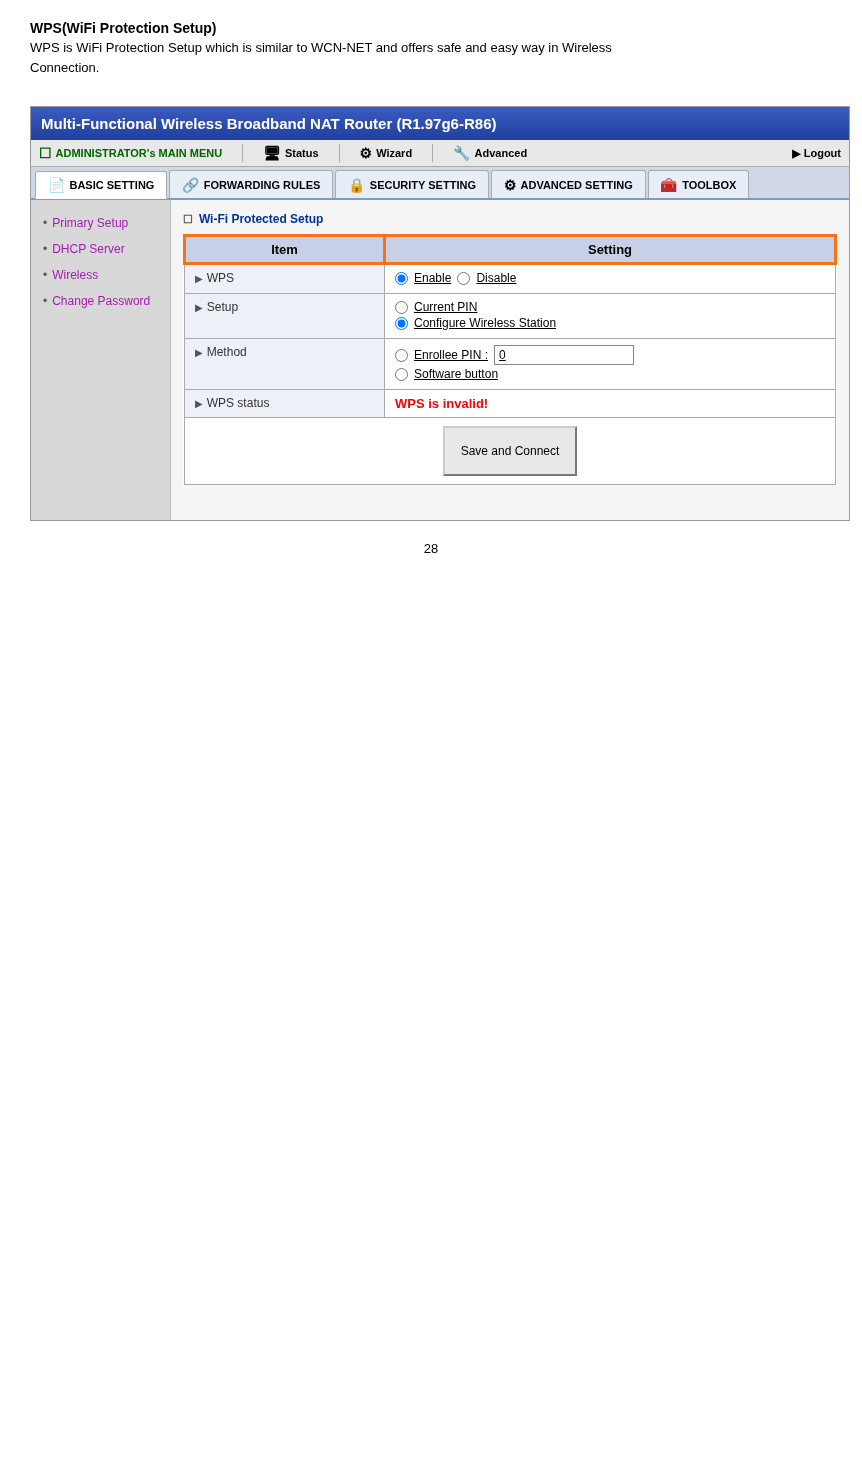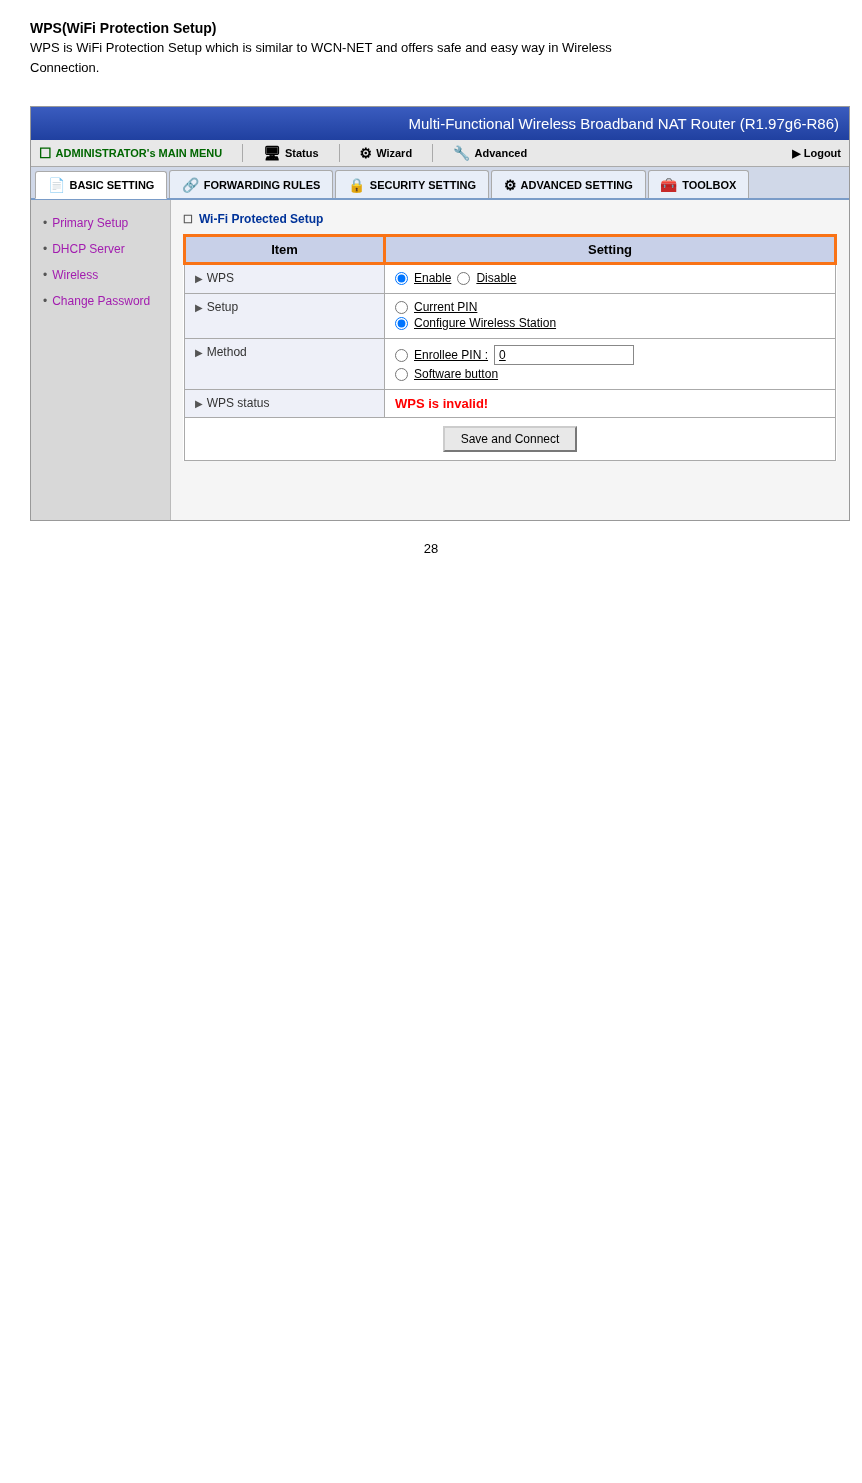--- a/index.html
+++ b/index.html
@@ -29,23 +29,23 @@
 
     .router-ui {
       border: 1px solid #999;
       width: 820px;
     }
 
     
     .header-bar {
       background: linear-gradient(to bottom, #3a5cbf, #2040a0);
       color: #fff;
-      text-align: right;
+      text-align: left;
       font-size: 15px;
-      font-weight: normal;
+      font-weight: bold;
       padding: 8px 10px;
     }
 
     
     .main-nav {
       background: #e8e8e8;
       border-bottom: 1px solid #aaa;
       display: flex;
       align-items: center;
       padding: 4px 8px;
@@ -245,21 +245,21 @@
       color: red;
       font-weight: bold;
       font-size: 13px;
     }
 
     .save-connect-btn {
       display: block;
       margin: 0 auto;
       background: #e8e8e8;
       border: 2px outset #ccc;
-      padding: 4px 16px;
+      padding: 16px 16px;
       font-size: 12px;
       cursor: pointer;
       font-weight: normal;
     }
 
     
     .btn-row td {
       text-align: center;
       padding: 8px;
     }

